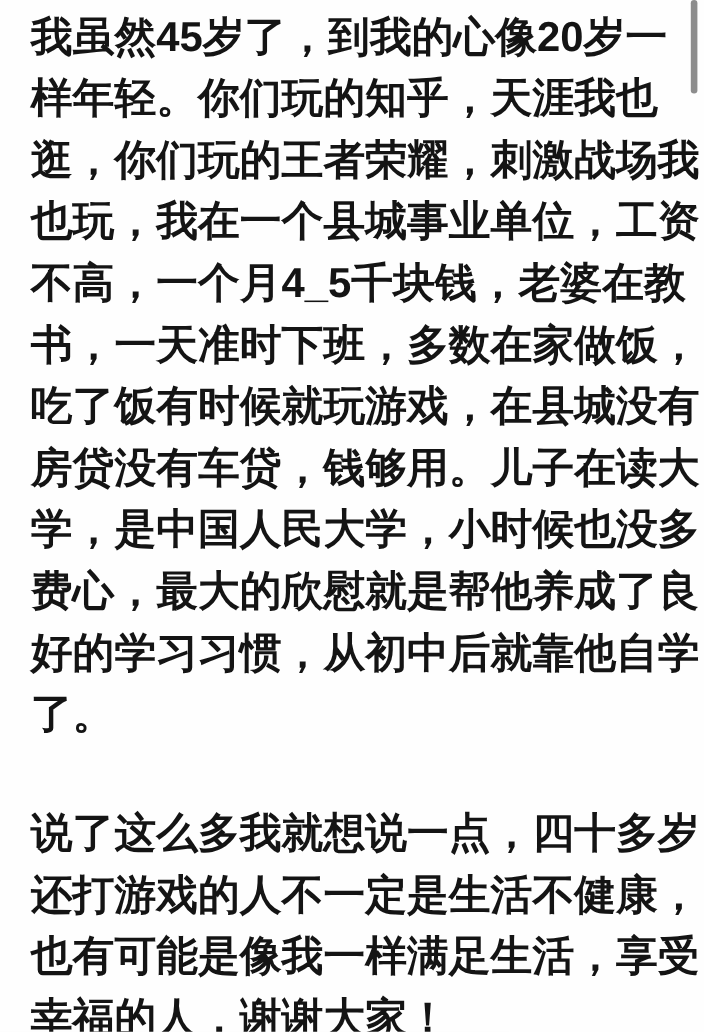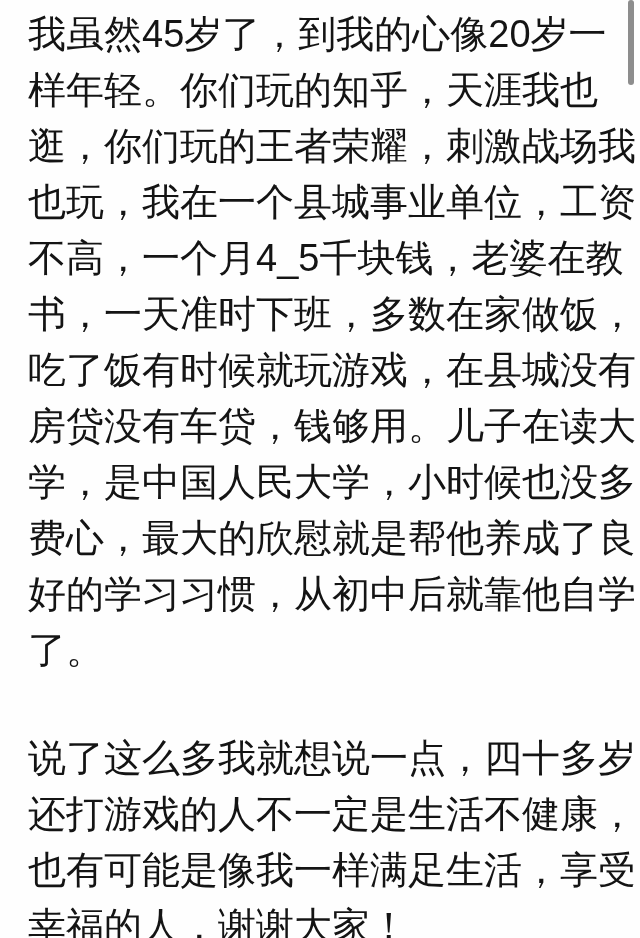--- a/index.html
+++ b/index.html
@@ -20,21 +20,21 @@
     height: 938px;
     background: #fefefe;
   }
   .content {
     padding: 6px 4px 0 28px;
   }
   .para {
     margin: 0;
     font-size: 38px;
     line-height: 56px;
-    font-weight: 400;
+    font-weight: 700;
     color: #141414;
     letter-spacing: 0;
     white-space: pre; 
   }
   .para + .para {
     margin-top: 52px;
   }
   .scrollbar-thumb {
     position: absolute;
     top: 0;

